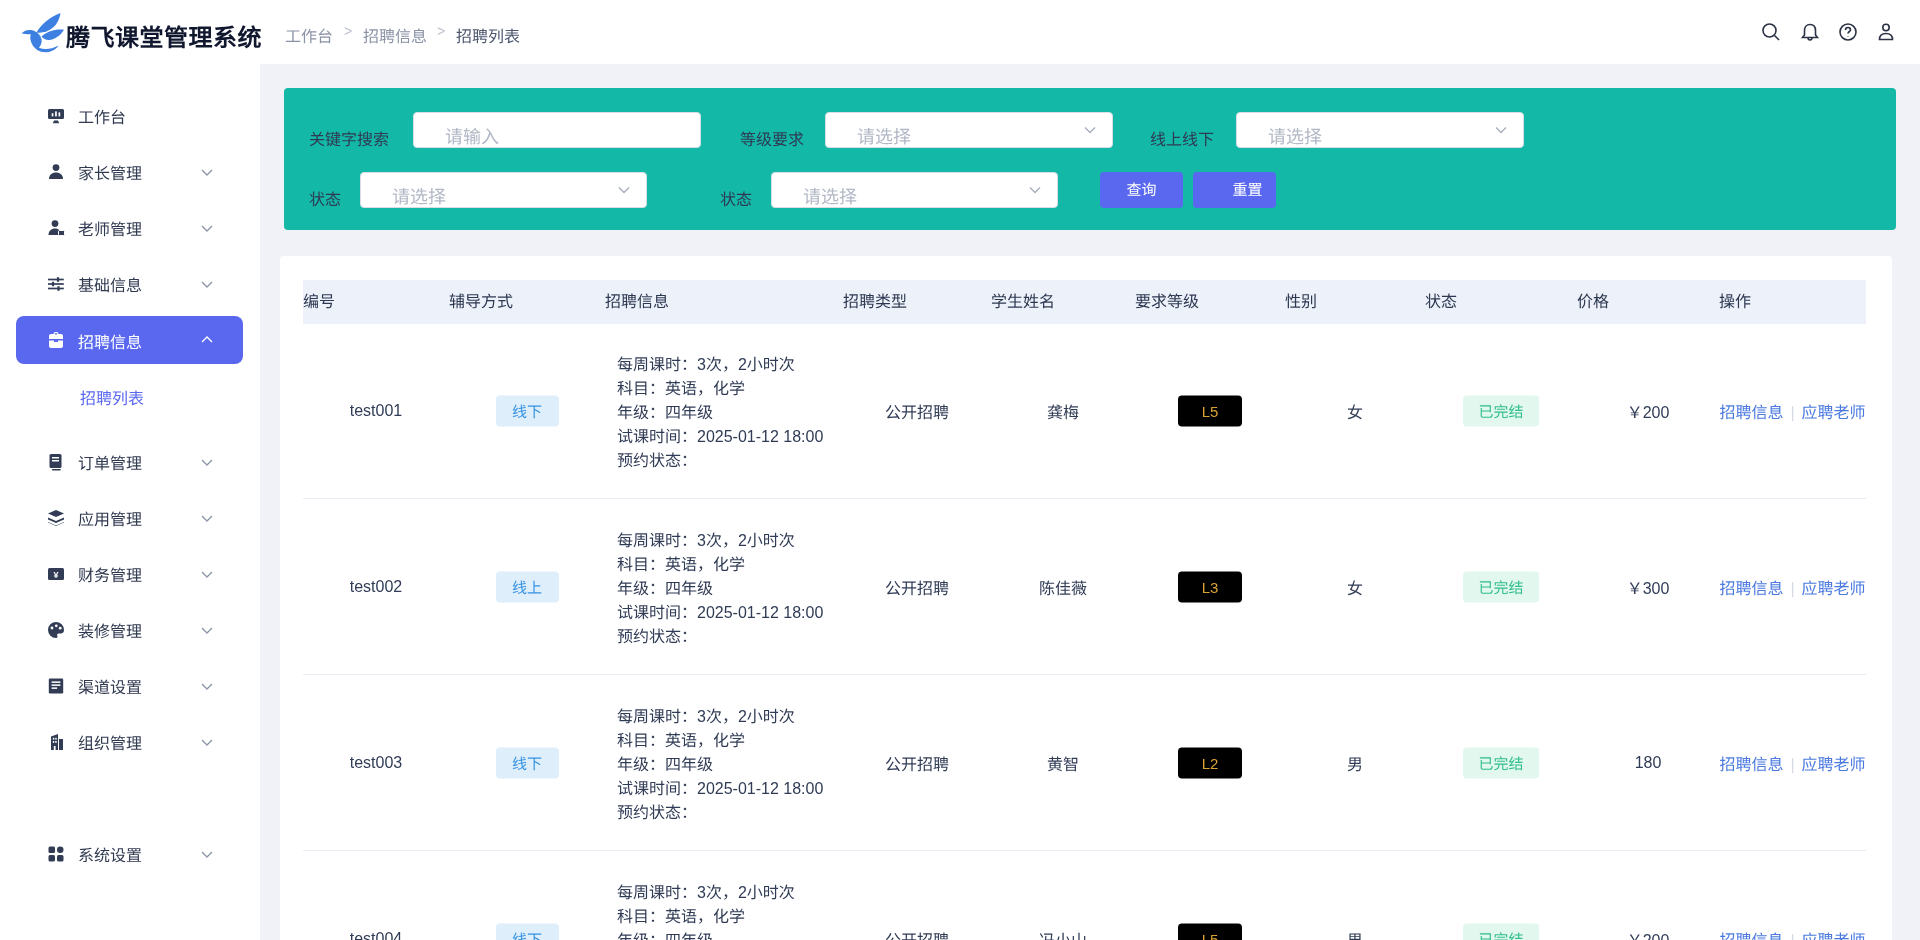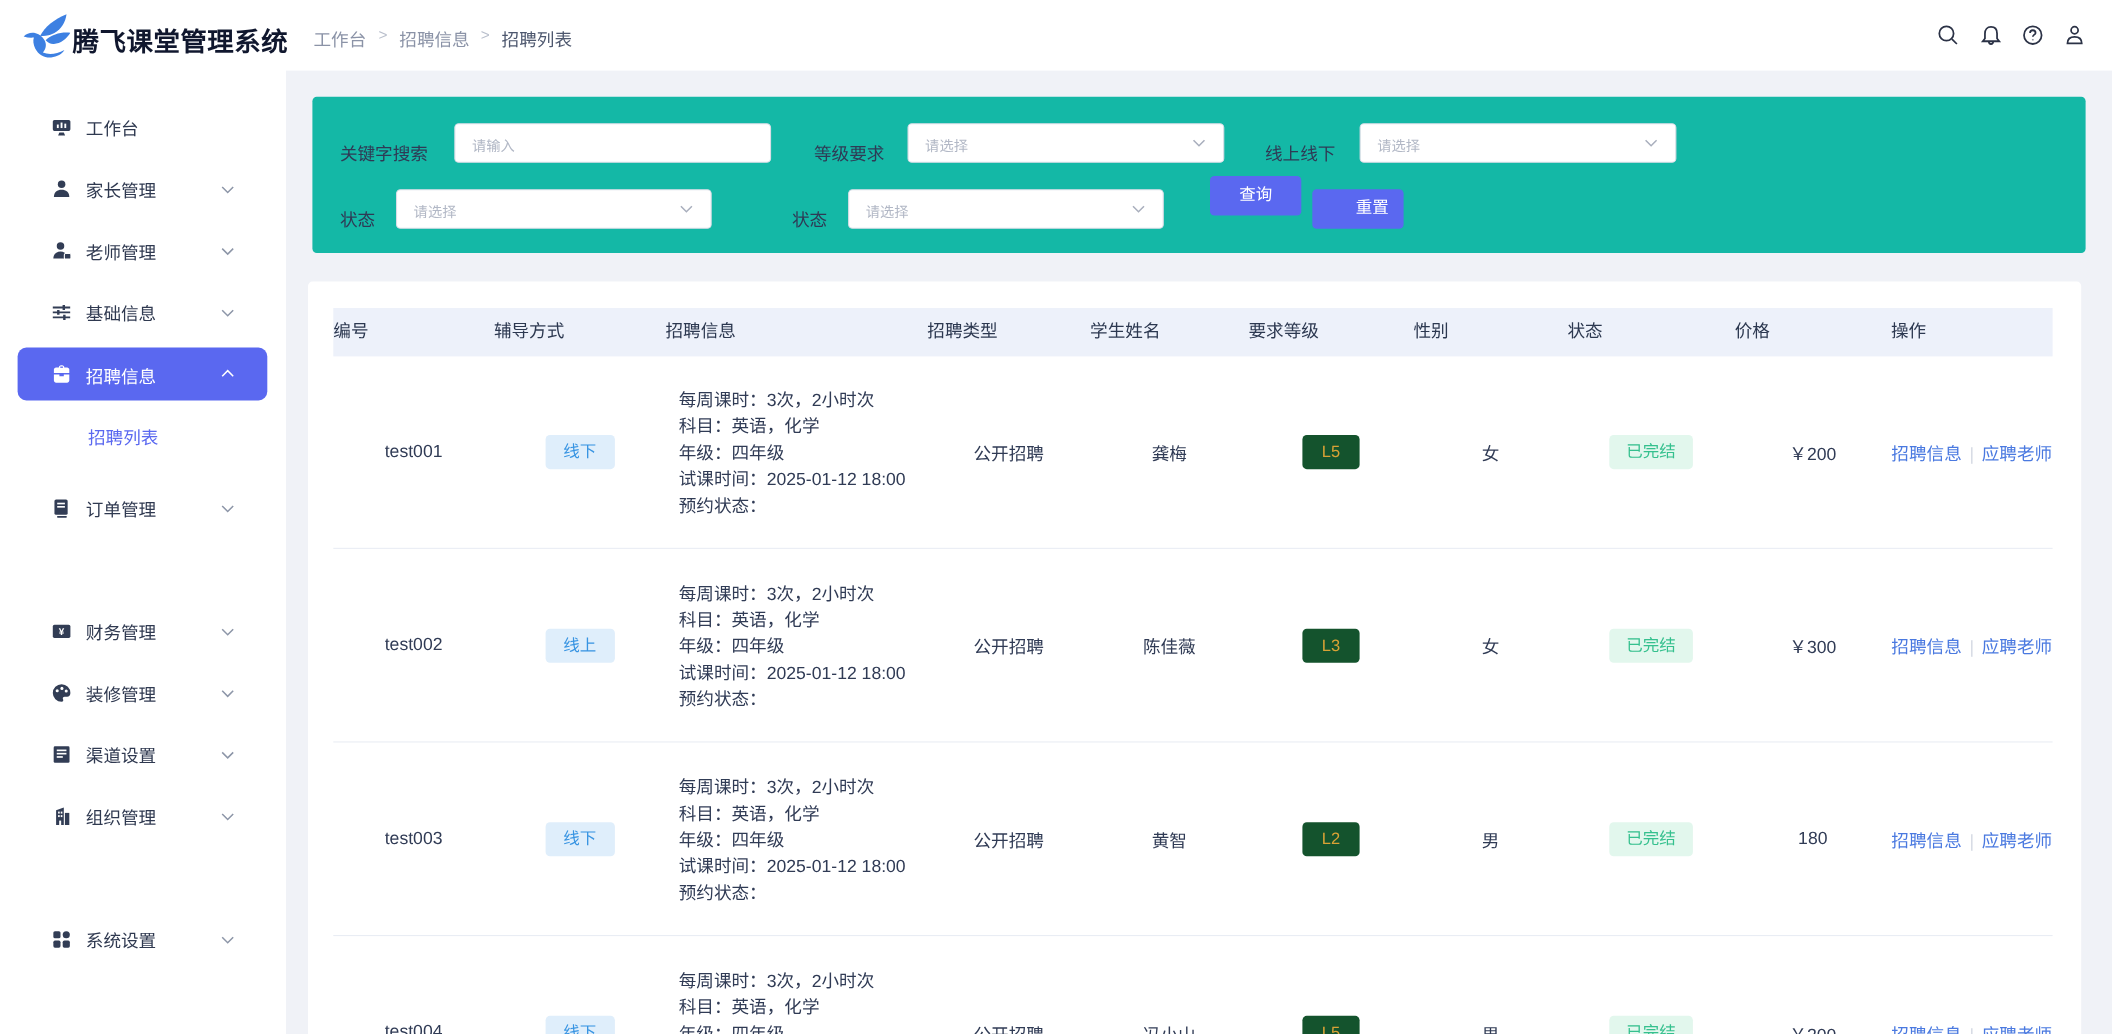--- a/index.html
+++ b/index.html
@@ -28,34 +28,34 @@
   #act .ar { position:absolute; left:184px; top:17px; width:14px; height:14px; }
   #smi { position:absolute; left:80px; top:321px; font-size:16px; color:#5a68f0; white-space:nowrap; }
 
   
   #ct { position:absolute; left:260px; top:64px; width:1660px; height:876px; background:#f0f2f7; }
   #fcard { position:absolute; left:24px; top:24px; width:1612px; height:142px; background:#14b8a6; border-radius:4px; }
   #tcard { position:absolute; left:20px; top:192px; width:1612px; height:690px; background:#fff; border-radius:4px; }
 
   .flb { position:absolute; font-size:16px; font-weight:400; color:#2f3a55; white-space:nowrap; }
   .fin { position:absolute; height:36px; border:1px solid #d9dde6; border-radius:4px; background:#fff; }
-  .fin .ph { position:absolute; left:15px; top:9px; font-size:13px; color:#b2b8c6; }
+  .fin .ph { position:absolute; left:31px; top:9px; font-size:18px; color:#b2b8c6; }
   .fin .cv { position:absolute; right:16px; top:13px; width:12px; height:8px; }
   .btn { position:absolute; width:83px; height:36px; background:#5a68f0; border-radius:4px; color:#fff; font-size:15px; text-align:center; line-height:36px; }
 
   
   #tbl { position:absolute; left:23px; top:24px; width:1563px; }
   #thead { position:relative; width:1563px; height:44px; background:#edf1fa; }
   .th { position:absolute; top:0; height:44px; line-height:44px; text-align:left; font-size:16px; font-weight:500; color:#2c3850; }
   .trow { position:relative; width:1563px; border-bottom:1px solid #e9edf4; }
   .td { position:absolute; top:50%; transform:translateY(-50%); text-align:center; font-size:16px; color:#303b55; }
   .info { text-align:left; line-height:24px; }
   .tag { display:inline-block; height:31px; line-height:31px; border-radius:4px; font-size:15px; text-align:center; }
   .tg-b { width:63px; background:#dfeefb; color:#3894e2;text-align:center; }
-  .tg-y { width:52px; background:#14532d; color:#d9a235; }
+  .tg-y { width:64px; background:#000000; color:#d9a235; }
   .tg-g { width:76px; background:#e2f7ed; color:#35c08e; }
   .lnk { color:#4a79e0; }
   .ldiv { color:#d5dae3; padding:0 7px; }
 
   
   .c1 { left:0;    width:146px; }
   .c2 { left:146px; width:156px; }
   .c3 { left:302px; width:238px; }
   .c4 { left:540px; width:148px; }
   .c5 { left:688px; width:144px; }
@@ -164,20 +164,31 @@
         <path d="M4 1 h9 a1.5 1.5 0 0 1 1.5 1.5 v11 a1.5 1.5 0 0 1 -1.5 1.5 h-9 a1.5 1.5 0 0 1 -1.5 -1.5 v-11 A1.5 1.5 0 0 1 4 1 Z"></path>
         <rect x="4.8" y="16" width="9" height="1.6" rx="0.8"></rect>
         <rect x="5" y="4" width="7" height="1.5" fill="#fff"></rect>
         <rect x="5" y="7" width="7" height="1.5" fill="#fff"></rect>
       </svg>
     <div class="tx">订单管理</div>
     <svg class="ar" viewBox="0 0 14 14" fill="none" stroke="#8d96a8" stroke-width="1.4">
         <path d="M2 5 L7 10 L12 5"></path>
       </svg>
   </div>
+  <div class="mi" style="top:426px;">
+    <svg class="ic" viewBox="0 0 18 18" fill="#323d55">
+        <path d="M9 1 L17 4.5 L9 8 L1 4.5 Z"></path>
+        <path d="M1 8.6 L9 12.1 L17 8.6 L17 10.4 L9 13.9 L1 10.4 Z"></path>
+        <path d="M1 13 L9 16.5 L17 13 L17 13.6 L9 17.1 L1 13.6 Z"></path>
+      </svg>
+    <div class="tx">应用管理</div>
+    <svg class="ar" viewBox="0 0 14 14" fill="none" stroke="#8d96a8" stroke-width="1.4">
+        <path d="M2 5 L7 10 L12 5"></path>
+      </svg>
+  </div>
   <div class="mi" style="top:482px;">
     <svg class="ic" viewBox="0 0 18 18" fill="#323d55">
         <rect x="1" y="3" width="16" height="12" rx="1.5"></rect>
         <text x="9" y="12.6" font-size="9" font-weight="bold" fill="#fff" text-anchor="middle">¥</text>
       </svg>
     <div class="tx">财务管理</div>
     <svg class="ar" viewBox="0 0 14 14" fill="none" stroke="#8d96a8" stroke-width="1.4">
         <path d="M2 5 L7 10 L12 5"></path>
       </svg>
   </div>
@@ -262,21 +273,21 @@
           <path d="M1 1.5 L6 6.5 L11 1.5"></path>
         </svg>
       </div>
     <div class="flb" style="left:436px; top:98px;">状态</div>
     <div class="fin" style="left:487px; top:84px; width:287px;">
         <div class="ph">请选择</div>
       <svg class="cv" viewBox="0 0 12 8" fill="none" stroke="#a9afbd" stroke-width="1.4">
           <path d="M1 1.5 L6 6.5 L11 1.5"></path>
         </svg>
       </div>
-    <div class="btn" style="left:816px; top:72px;">查询</div>
+    <div class="btn" style="left:816px; top:84px;">查询</div>
     <div class="btn" style="left:909px; top:84px;padding-left:26px;">重置</div>
   </div>
 
   <div id="tcard">
     <div id="tbl">
       <div id="thead">
         <div class="th c1">编号</div>
         <div class="th c2">辅导方式</div>
         <div class="th c3">招聘信息</div>
         <div class="th c4">招聘类型</div>

